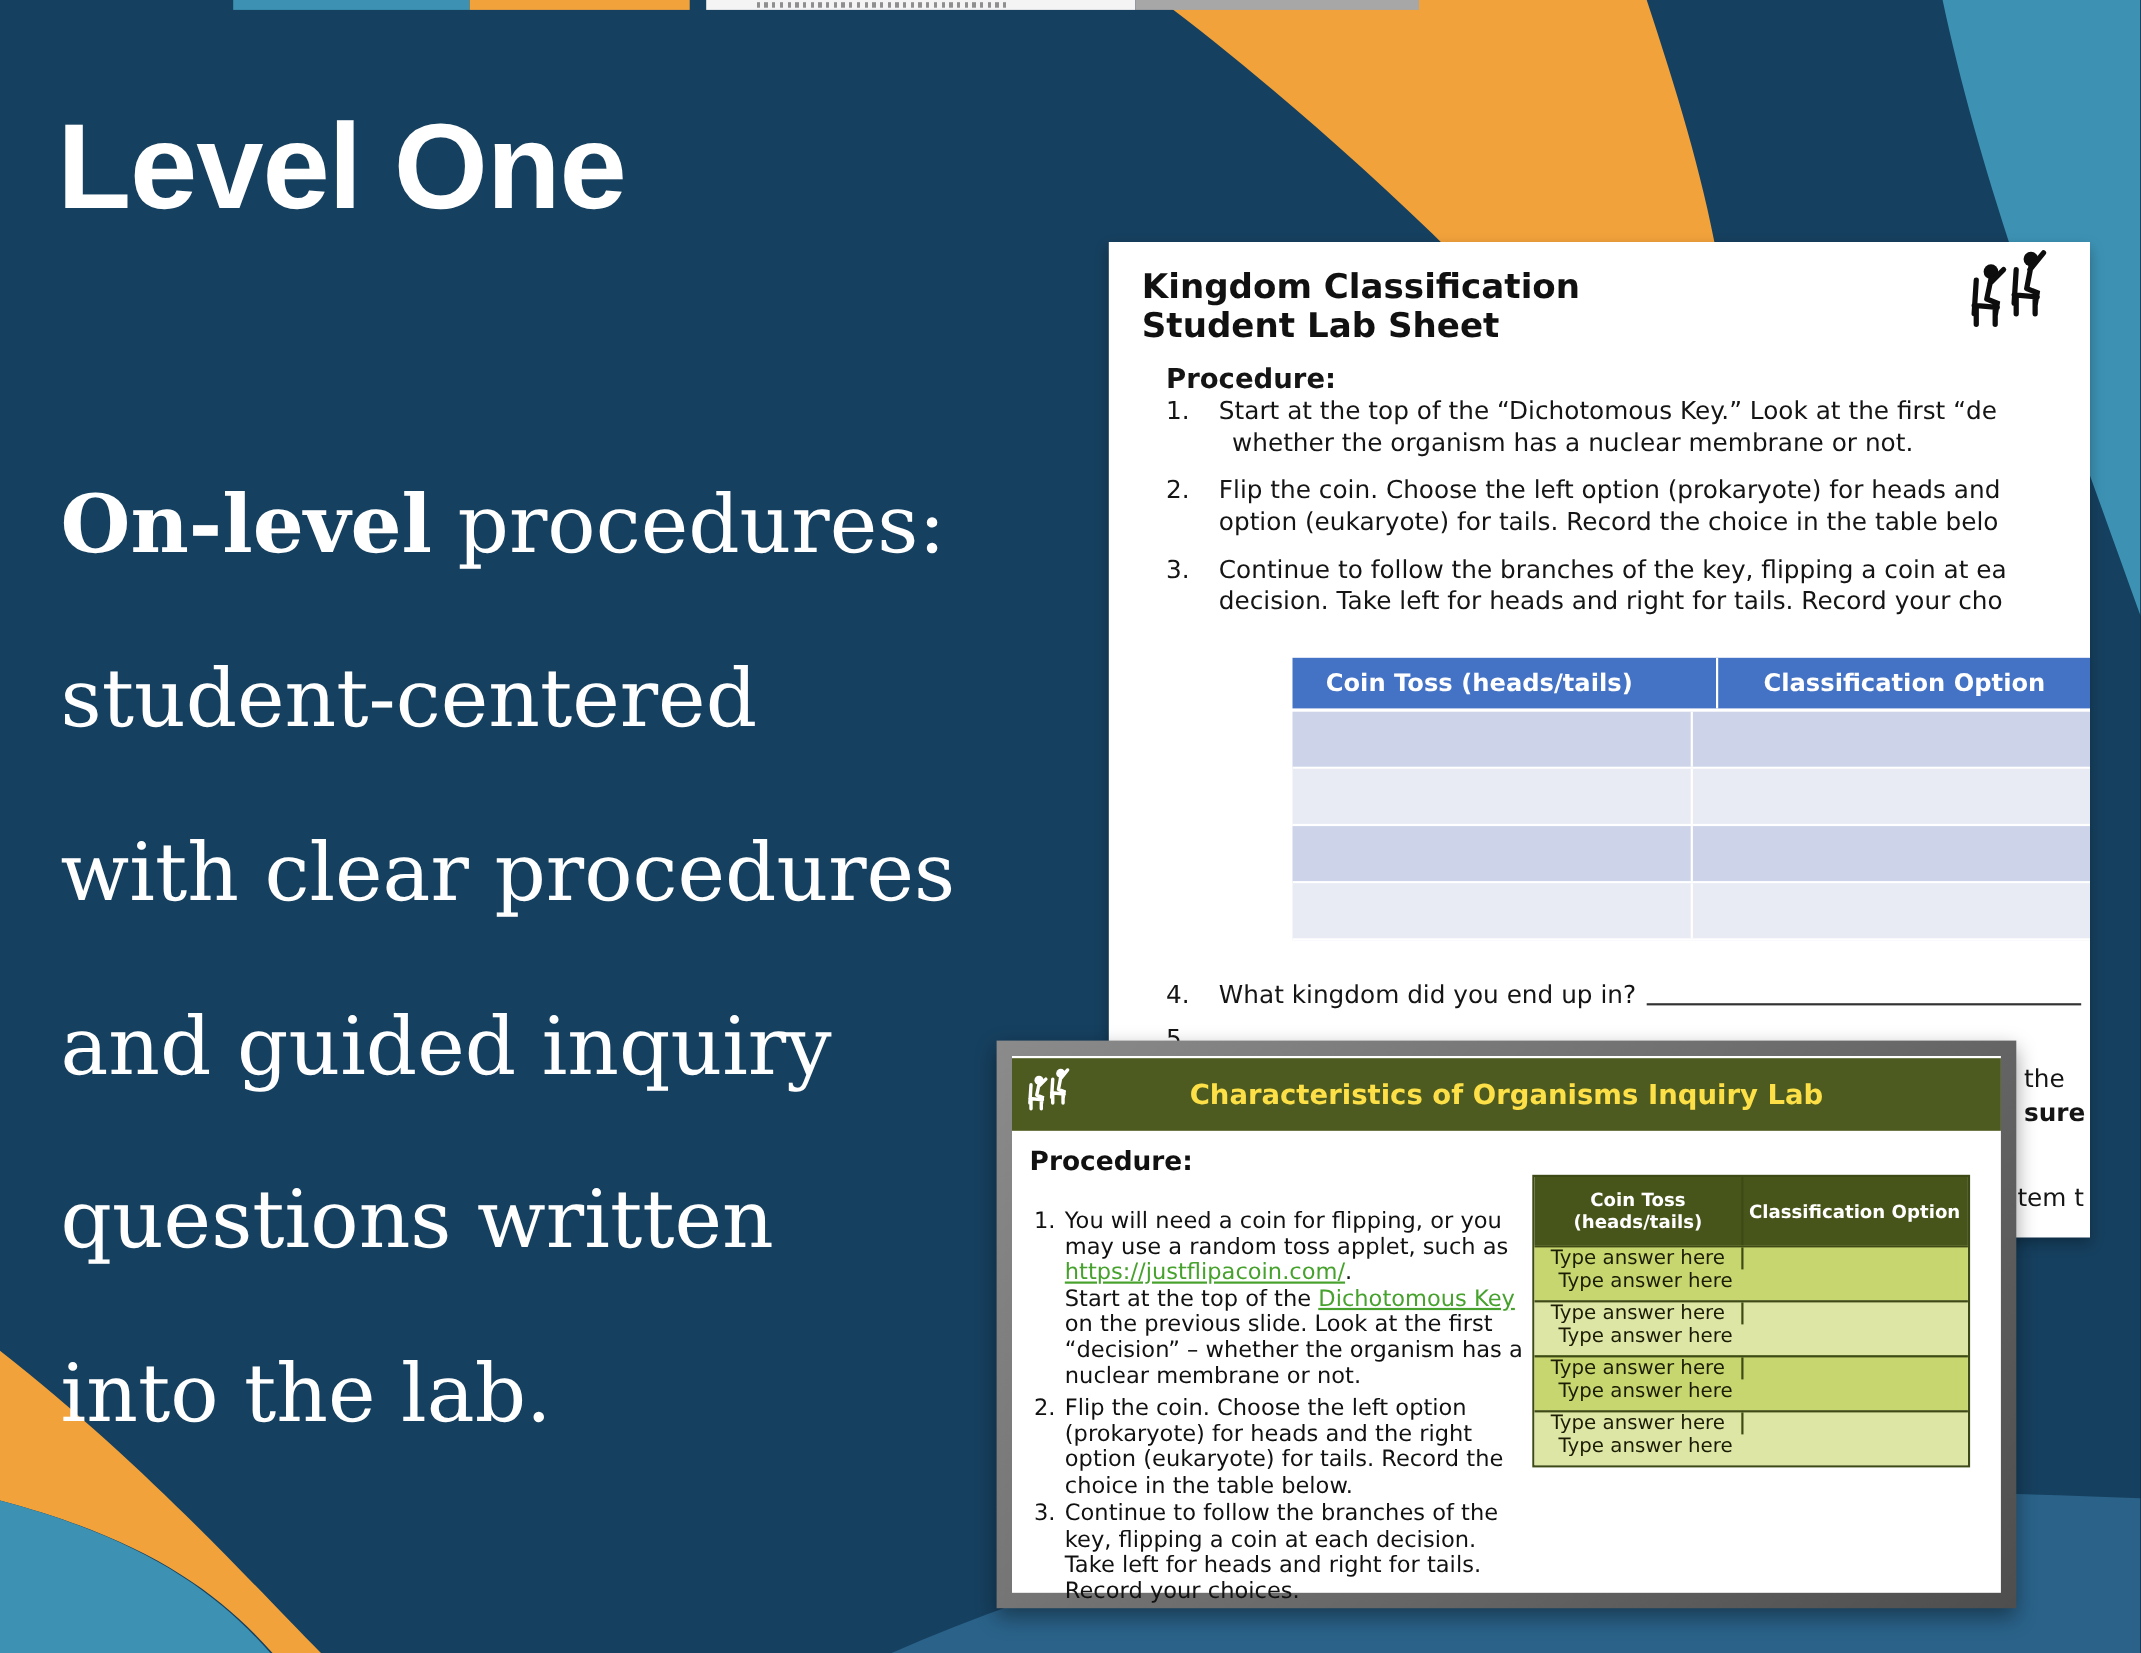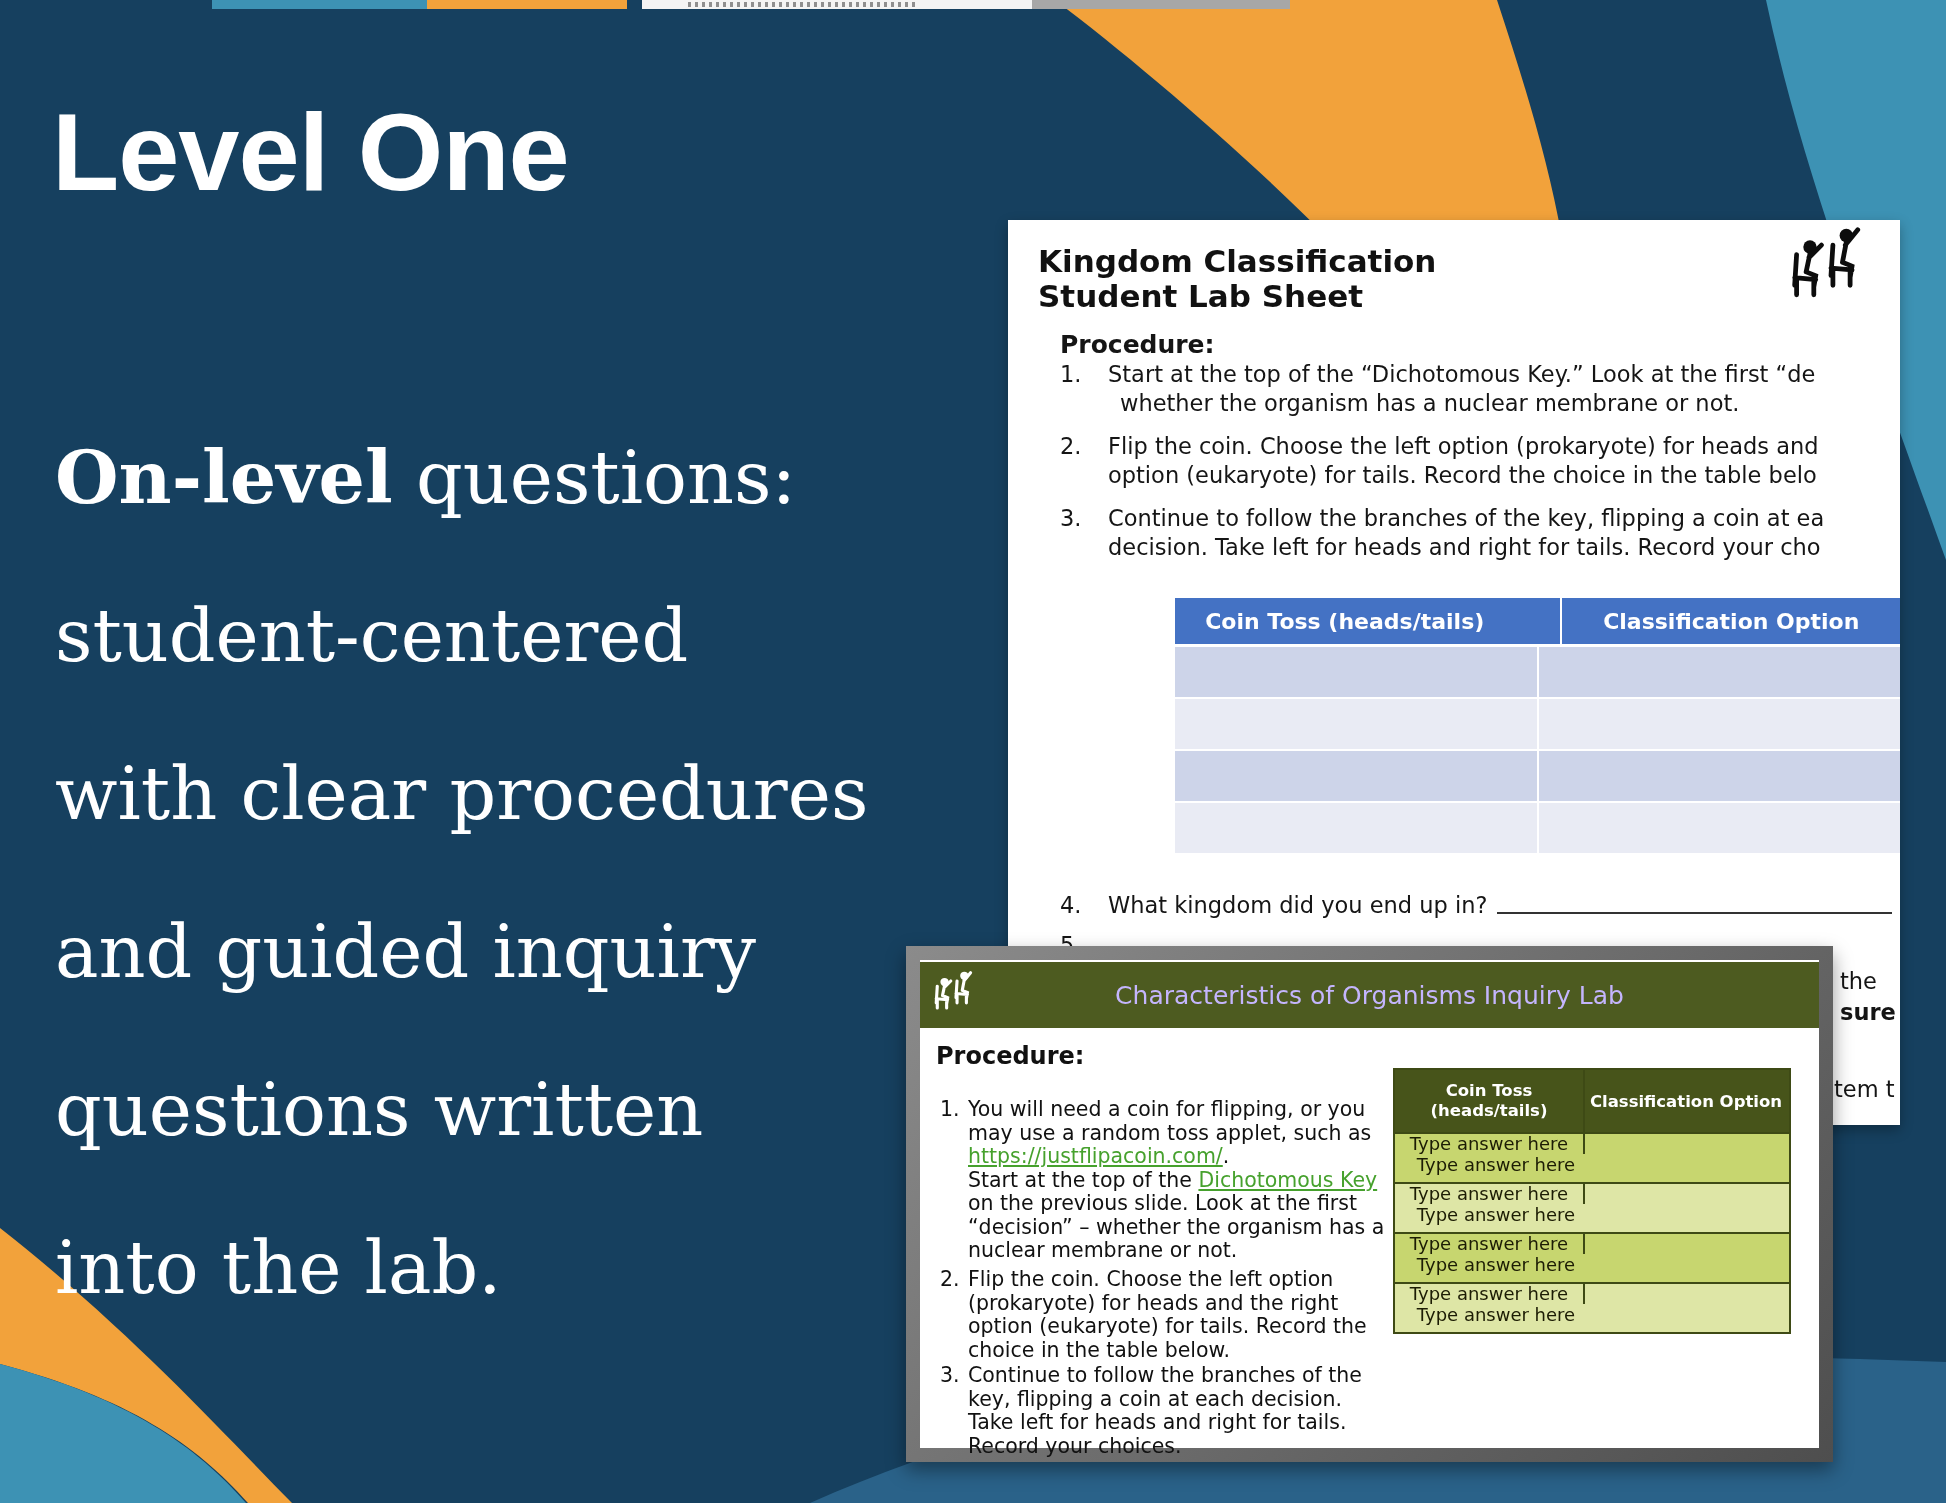--- a/index.html
+++ b/index.html
@@ -48,21 +48,21 @@
   .ppl-icon{color:#0d0d0d;}
   .ppl-icon svg{display:block;}
 
   
   .doc2{left:906px;top:946px;width:927px;height:516px;
     background:linear-gradient(135deg,#8b8b8b,#4e4e4e);padding:0;
     box-shadow:0 8px 18px rgba(0,0,0,.40);}
   .doc2-inner{position:absolute;left:14px;top:14px;width:899px;height:488px;background:#fff;color:#111;}
   .doc2-bar{position:absolute;left:0;top:2px;width:100%;height:66px;background:#4D5B20;
     display:flex;align-items:center;justify-content:center;}
-  .doc2-bar .bar-title{color:#c4b5fd;font-weight:400;font-size:25px;}
+  .doc2-bar .bar-title{color:#fde047;font-weight:700;font-size:25px;}
   .doc2-bar .ppl-small{position:absolute;left:10px;top:8px;color:#fff;}
   .doc2 .proc{left:16px;top:82px;font-size:24px;font-weight:700;}
   .doc2 .item{left:20px;width:470px;font-size:20.5px;line-height:23.5px;display:flex;}
   .doc2 .item .num{width:28px;flex:none;}
   .doc2 .link{color:#46A12D;text-decoration:underline;}
   .greentable{position:absolute;left:473px;top:108px;width:394px;
     border:2px solid #3E4A15;}
   .greentable .ghdr{display:flex;background:#47541A;color:#fff;font-weight:700;
     font-size:16.5px;height:62px;text-align:center;}
   .greentable .gc1{width:188px;border-right:2px solid #3E4A15;display:flex;flex-direction:column;
@@ -89,21 +89,21 @@
 
   <div class="abs strip strip-teal"></div>
   <div class="abs strip strip-orange"></div>
   <div class="abs strip strip-white">
     <div class="abs strip-marks"></div>
   </div>
   <div class="abs strip strip-gray"></div>
 
   <div class="abs slide-title">Level One</div>
   <div class="abs slide-body">
-    <div><b>On-level</b><span> questions:</span></div>
+    <div><b>On-level</b><span> procedures:</span></div>
     <div>student-centered</div>
     <div>with clear procedures</div>
     <div>and guided inquiry</div>
     <div>questions written</div>
     <div>into the lab.</div>
   </div>
 
   <div class="abs doc1">
     <div class="abs title">
       <div>Kingdom Classification</div>

